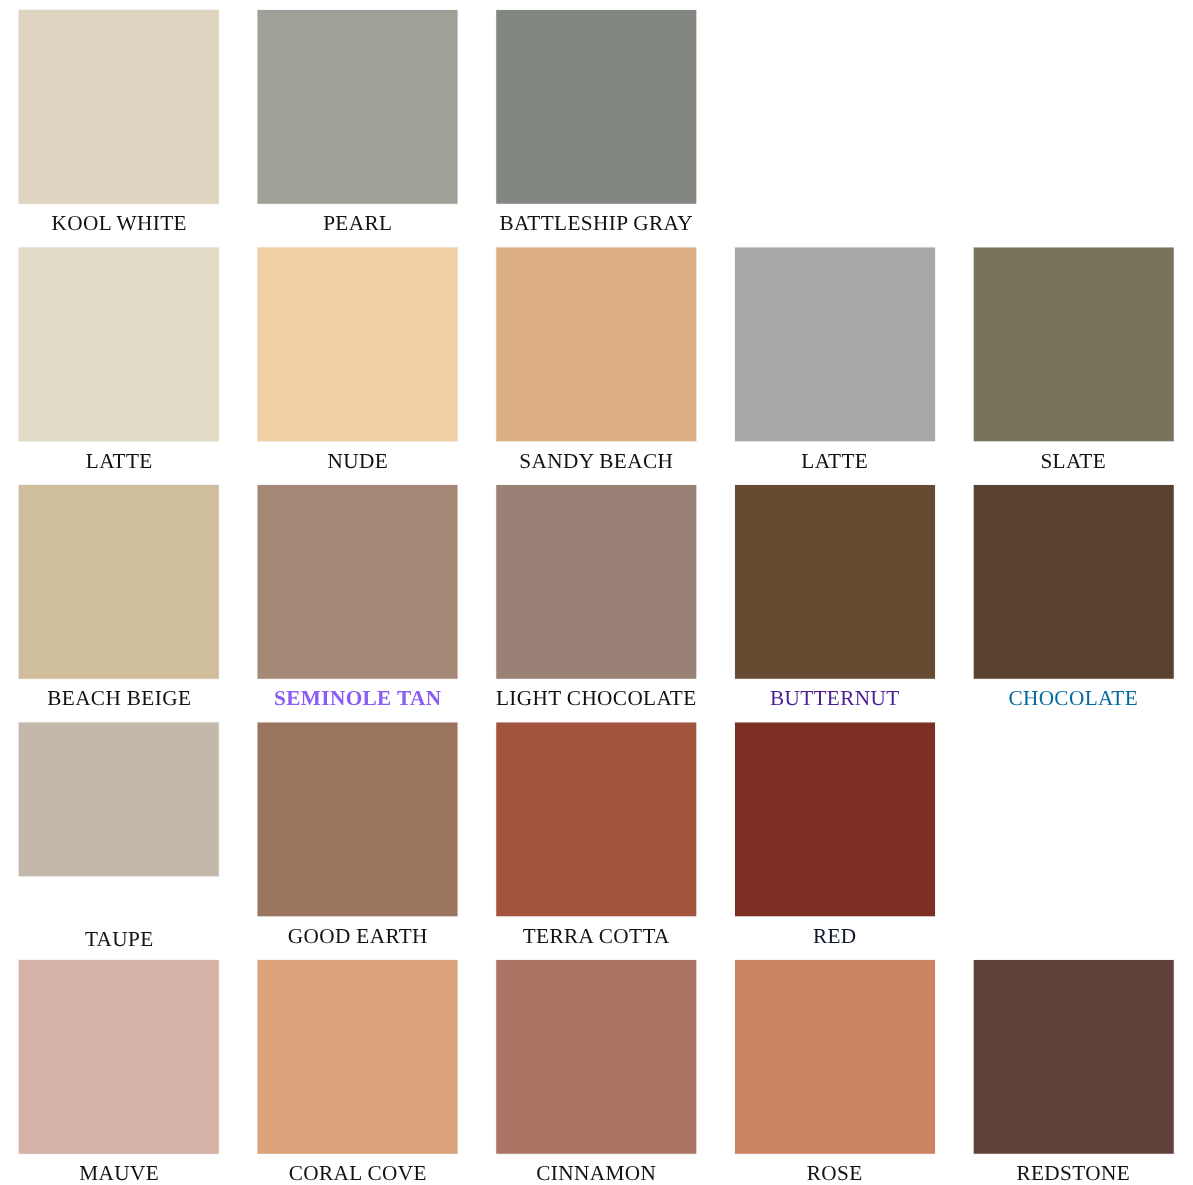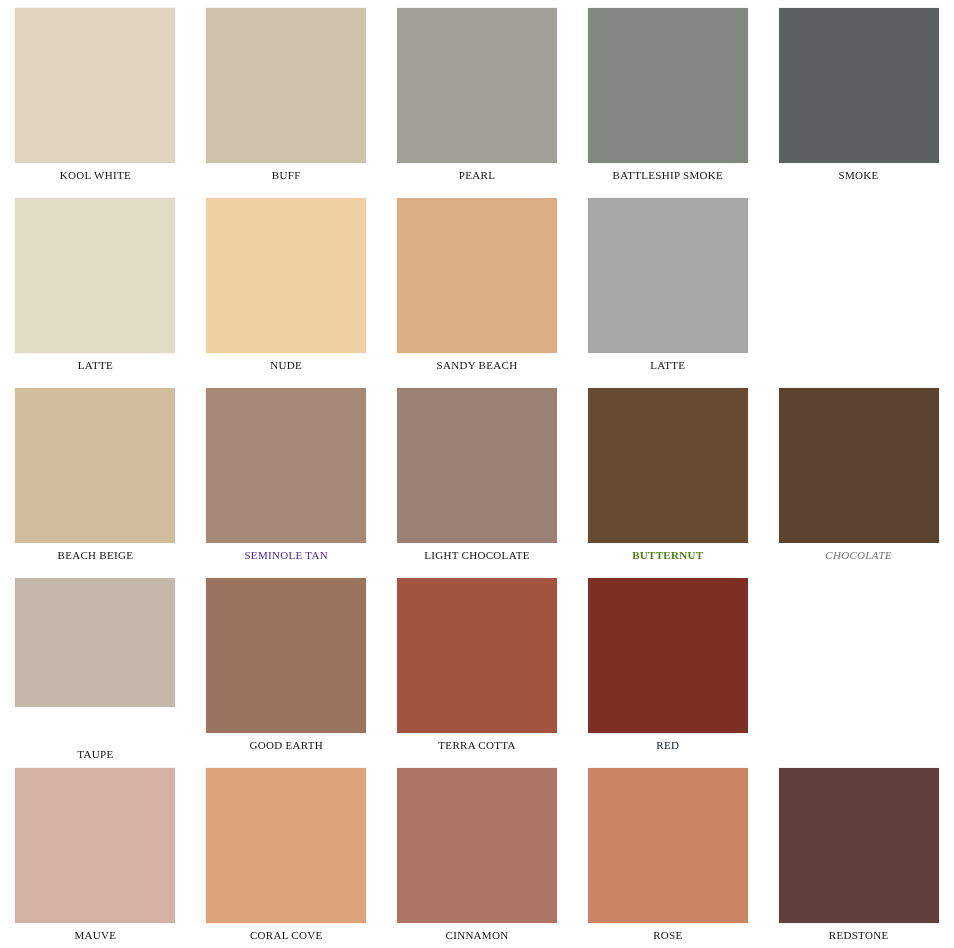--- a/index.html
+++ b/index.html
@@ -36,96 +36,92 @@
     position: relative;
   }
   .swatch-chip {
     width: 160px;
     height: 155px;
     margin-top: 8px;
     box-shadow: 0 0 0 0.5px rgba(0,0,0,0.06);
   }
   .swatch-label {
     margin-top: 7px;
-    font-size: 11px;
+    font-size: 17px;
     line-height: 1;
     letter-spacing: 0.3px;
     color: #121212;
     text-align: center;
     white-space: nowrap;
     font-family: "Liberation Serif", "DejaVu Serif", serif;
   }
 </style>
 </head>
 <body style="background: rgb(255, 255, 255);">
 
 <div id="swatch-chart">
 
   <div class="swatch-row">
     <div class="swatch-cell">
       <div class="swatch-chip" style="background-color: rgb(223, 212, 192);"></div>
       <div class="swatch-label" style="color: rgb(18, 18, 18);">KOOL WHITE</div>
     </div>
     <div class="swatch-cell">
-      <div class="swatch-chip" style="background-color: rgb(205, 194, 170);"></div>
-      <div class="swatch-label" style="color: rgb(18, 18, 18);">BUFF</div>
-    </div>
-    <div class="swatch-cell">
       <div class="swatch-chip" style="background-color: rgb(160, 160, 153);"></div>
       <div class="swatch-label" style="color: rgb(18, 18, 18);">PEARL</div>
     </div>
     <div class="swatch-cell">
       <div class="swatch-chip" style="background-color: rgb(130, 135, 129);"></div>
-      <div class="swatch-label" style="color: rgb(18, 18, 18);">BATTLESHIP SMOKE</div>
-    </div>
-    <div class="swatch-cell">
-      <div class="swatch-chip" style="background-color: rgb(93, 96, 96);"></div>
-      <div class="swatch-label" style="color: rgb(18, 18, 18);">SMOKE</div>
+      <div class="swatch-label" style="color: rgb(18, 18, 18);">BATTLESHIP GRAY</div>
     </div>
   </div>
 
   <div class="swatch-row">
     <div class="swatch-cell">
       <div class="swatch-chip" style="background-color: rgb(226, 220, 198);"></div>
       <div class="swatch-label" style="color: rgb(18, 18, 18);">LATTE</div>
     </div>
     <div class="swatch-cell">
       <div class="swatch-chip" style="background-color: rgb(240, 208, 163);"></div>
       <div class="swatch-label" style="color: rgb(18, 18, 18);">NUDE</div>
     </div>
     <div class="swatch-cell">
       <div class="swatch-chip" style="background-color: rgb(220, 174, 132);"></div>
       <div class="swatch-label" style="color: rgb(18, 18, 18);">SANDY BEACH</div>
     </div>
     <div class="swatch-cell">
       <div class="swatch-chip" style="background-color: rgb(168, 168, 166);"></div>
       <div class="swatch-label" style="color: rgb(18, 18, 18);">LATTE</div>
     </div>
+    <div class="swatch-cell">
+      <div class="swatch-chip" style="background-color: rgb(120, 115, 90);"></div>
+      <div class="swatch-label" style="color: rgb(18, 18, 18);">SLATE</div>
+    </div>
   </div>
 
   <div class="swatch-row">
     <div class="swatch-cell">
       <div class="swatch-chip" style="background-color: rgb(207, 189, 156);"></div>
       <div class="swatch-label" style="color: rgb(18, 18, 18);">BEACH BEIGE</div>
     </div>
     <div class="swatch-cell">
       <div class="swatch-chip" style="background-color: rgb(166, 136, 118);"></div>
-      <div class="swatch-label" style="color: #4c1d95;">SEMINOLE TAN</div>
+      <div class="swatch-label" style="color: #8b5cf6; font-weight: bold;">SEMINOLE TAN</div>
     </div>
     <div class="swatch-cell">
       <div class="swatch-chip" style="background-color: rgb(153, 129, 117);"></div>
       <div class="swatch-label" style="color: rgb(18, 18, 18);">LIGHT CHOCOLATE</div>
     </div>
     <div class="swatch-cell">
       <div class="swatch-chip" style="background-color: rgb(103, 74, 50);"></div>
-      <div class="swatch-label" style="color: #4d7c0f; font-weight: bold;">BUTTERNUT</div>
+      <div class="swatch-label" style="color: #4c1d95;">BUTTERNUT</div>
     </div>
     <div class="swatch-cell">
       <div class="swatch-chip" style="background-color: rgb(89, 67, 47);"></div>
-      <div class="swatch-label" style="color: #737373; font-style: italic;">CHOCOLATE</div>
+      <div class="swatch-label" style="color: #0369a1;">CHOCOLATE</div>
     </div>
   </div>
 
   <div class="swatch-row">
     <div class="swatch-cell">
       <div class="swatch-chip" style="background-color: rgb(196, 184, 171);"></div>
       <div class="swatch-label" style="color: rgb(18, 18, 18); margin-top: 42px;">TAUPE</div>
     </div>
     <div class="swatch-cell">
       <div class="swatch-chip" style="background-color: rgb(155, 116, 96);"></div>

